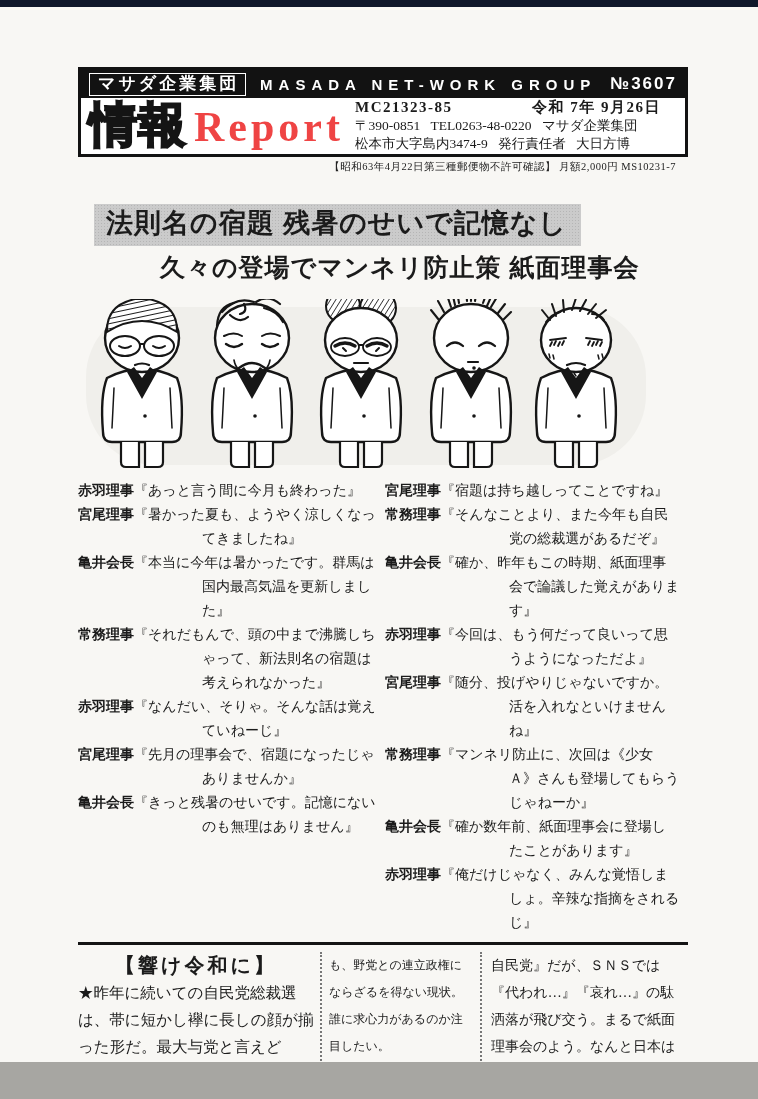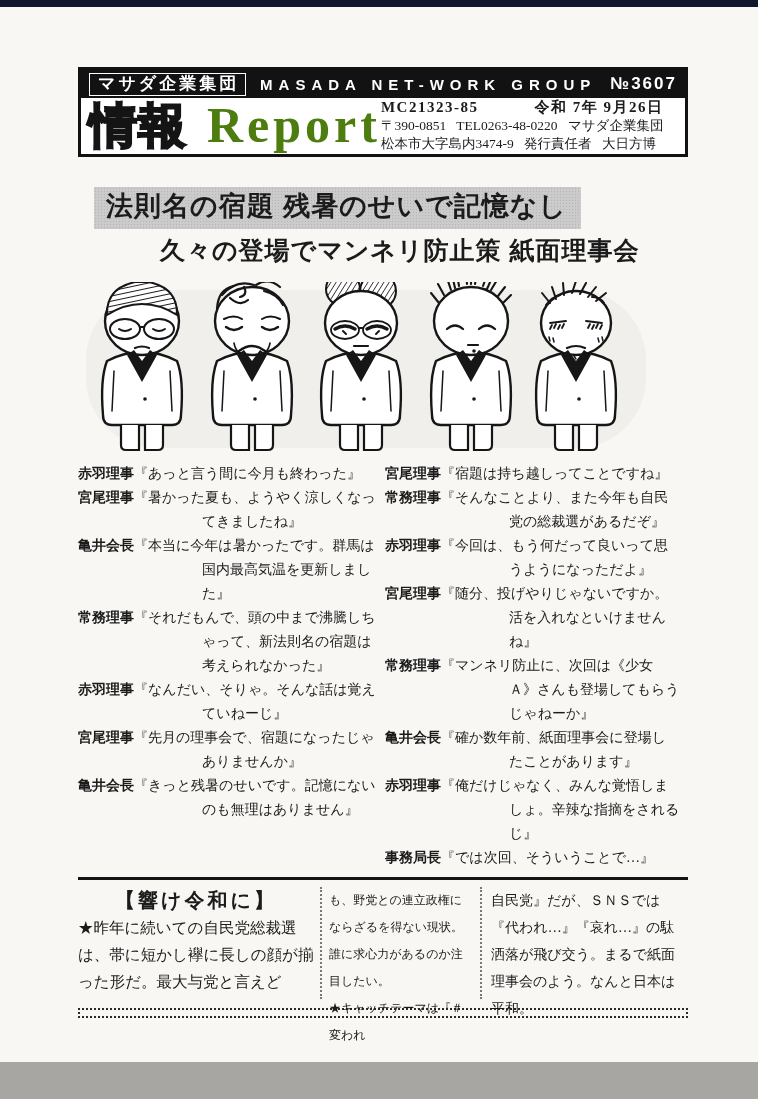--- a/index.html
+++ b/index.html
@@ -54,22 +54,22 @@
   .logo-jp{
     font-family:"Liberation Sans",sans-serif;
     font-size:48px;font-weight:800;letter-spacing:1px;line-height:1;
     color:#141414;
   }
   @supports (-webkit-text-stroke: 2px black){
     .logo-jp{-webkit-text-stroke:2.2px #141414;color:#fff;}
   }
   .logo-en{
     font-family:"Liberation Serif",serif;
-    font-size:50px;font-weight:bold;letter-spacing:4px;line-height:1;
-    margin-left:20px;color:#4d7c0f;
+    font-size:42px;font-weight:bold;letter-spacing:4px;line-height:1;
+    margin-left:7px;color:#ef4444;
   }
   .pub-info{
     margin-left:auto;width:306px;
     font-size:13.5px;line-height:1.3;white-space:nowrap;
   }
   .pub-line1{display:flex;justify-content:space-between;font-size:15px;letter-spacing:1.5px;font-weight:bold;}
   .pub-line2 span, .pub-line3 span{margin-right:7px;}
   .pub-line2 span:last-child,.pub-line3 span:last-child{margin-right:0;}
   .permit-line{
     text-align:right;font-size:10.5px;letter-spacing:.5px;
@@ -143,20 +143,21 @@
           <span>マサダ企業集団</span>
         </div>
         <div class="pub-line3">
           <span>松本市大字島内3474-9</span>
           <span>発行責任者</span>
           <span>大日方博</span>
         </div>
       </div>
     </div>
   </div>
+  <div class="permit-line">【昭和63年4月22日第三種郵便物不許可確認】 月額2,000円 MS10231-7</div>
 
   <div>
     <span class="headline-main">法則名の宿題 残暑のせいで記憶なし</span>
   </div>
   <div class="headline-sub">久々の登場でマンネリ防止策 紙面理事会</div>
 
   <div class="cartoon">
     <svg viewBox="0 0 565 172" width="565" height="172" xmlns="http://www.w3.org/2000/svg">
       <defs>
         <pattern id="hatch1" patternUnits="userSpaceOnUse" width="5" height="5" patternTransform="rotate(78)">
@@ -303,26 +304,26 @@
       <div class="entry"><span class="spk">宮尾理事</span><span>『暑かった夏も、ようやく涼しくなってきましたね』</span></div>
       <div class="entry"><span class="spk">亀井会長</span><span>『本当に今年は暑かったです。群馬は国内最高気温を更新しました』</span></div>
       <div class="entry"><span class="spk">常務理事</span><span>『それだもんで、頭の中まで沸騰しちゃって、新法則名の宿題は考えられなかった』</span></div>
       <div class="entry"><span class="spk">赤羽理事</span><span>『なんだい、そりゃ。そんな話は覚えていねーじ』</span></div>
       <div class="entry"><span class="spk">宮尾理事</span><span>『先月の理事会で、宿題になったじゃありませんか』</span></div>
       <div class="entry"><span class="spk">亀井会長</span><span>『きっと残暑のせいです。記憶にないのも無理はありません』</span></div>
     </div>
     <div class="dcol right">
       <div class="entry"><span class="spk">宮尾理事</span><span>『宿題は持ち越しってことですね』</span></div>
       <div class="entry"><span class="spk">常務理事</span><span>『そんなことより、また今年も自民党の総裁選があるだぞ』</span></div>
+      <div class="entry"><span class="spk">亀井会長</span><span>『確か、昨年もこの時期、紙面理事会で論議した覚えがあります』</span></div>
       <div class="entry"><span class="spk">赤羽理事</span><span>『今回は、もう何だって良いって思うようになっただよ』</span></div>
       <div class="entry"><span class="spk">宮尾理事</span><span>『随分、投げやりじゃないですか。活を入れなといけませんね』</span></div>
       <div class="entry"><span class="spk">常務理事</span><span>『マンネリ防止に、次回は《少女Ａ》さんも登場してもらうじゃねーか』</span></div>
       <div class="entry"><span class="spk">亀井会長</span><span>『確か数年前、紙面理事会に登場したことがあります』</span></div>
       <div class="entry"><span class="spk">赤羽理事</span><span>『俺だけじゃなく、みんな覚悟しましょ。辛辣な指摘をされるじ』</span></div>
-      <div class="entry"><span class="spk">事務局長</span><span>『では次回、そういうことで…』</span></div>
     </div>
   </div>
 
   <div class="rule"></div>
   <div class="editorial">
     <div class="bcol1">
       <div class="ed-title">【響け令和に】</div>
       <div>★昨年に続いての自民党総裁選は、帯に短かし襷に長しの顔が揃った形だ。最大与党と言えど</div>
     </div>
     <div class="bcol2">

